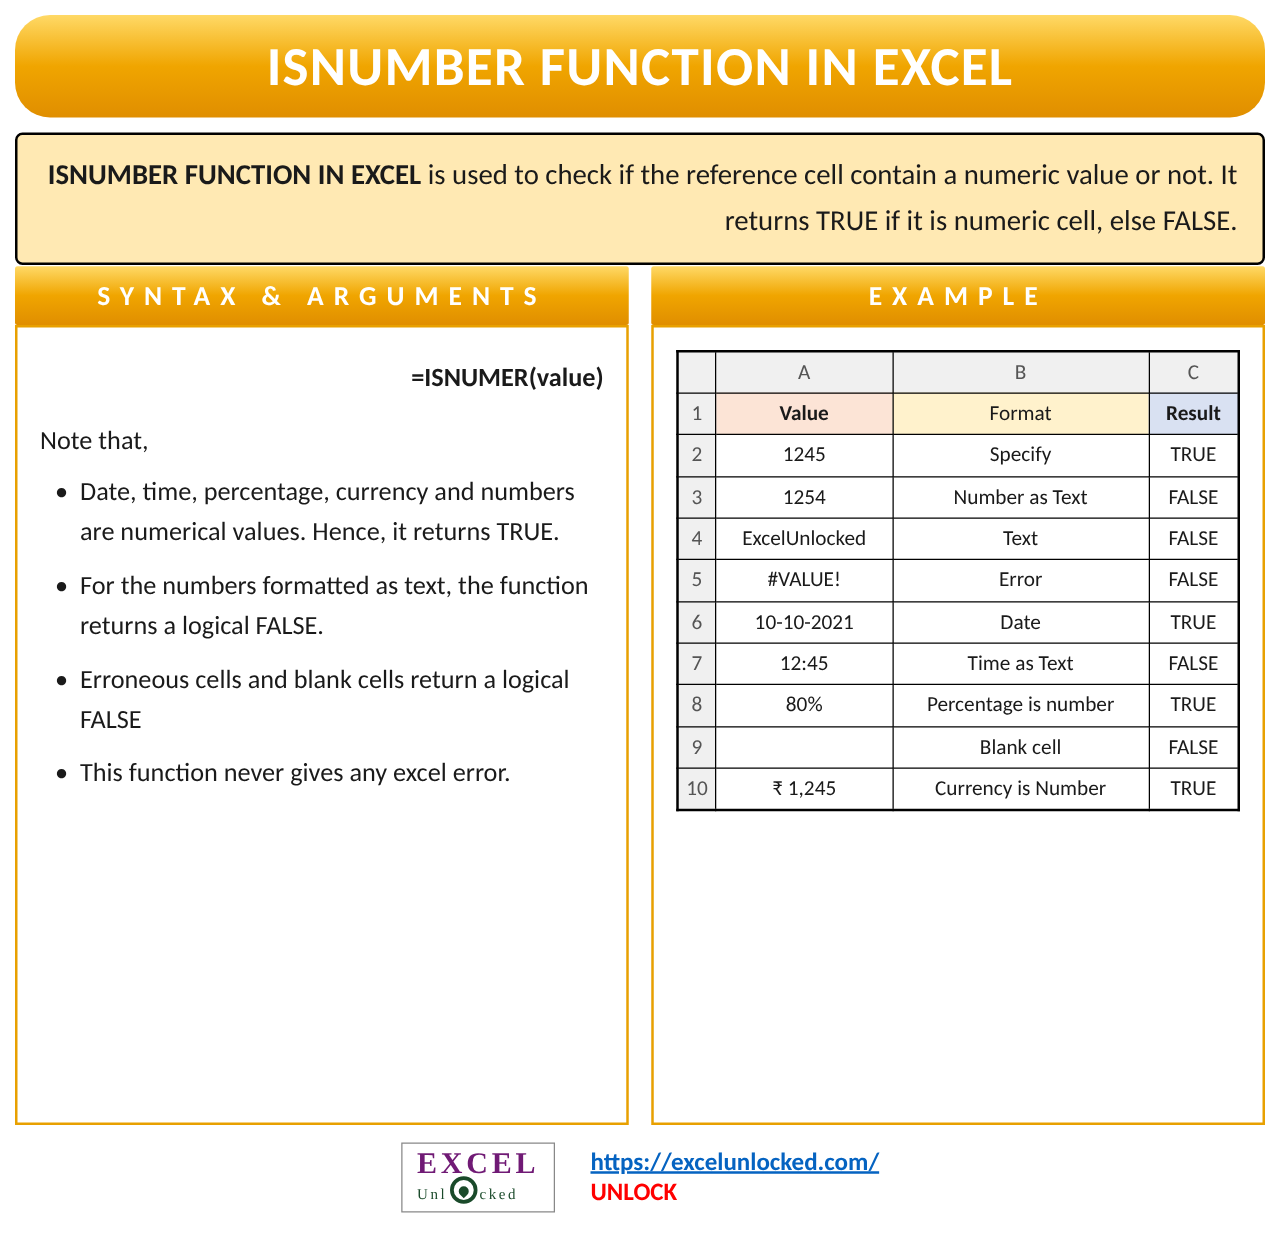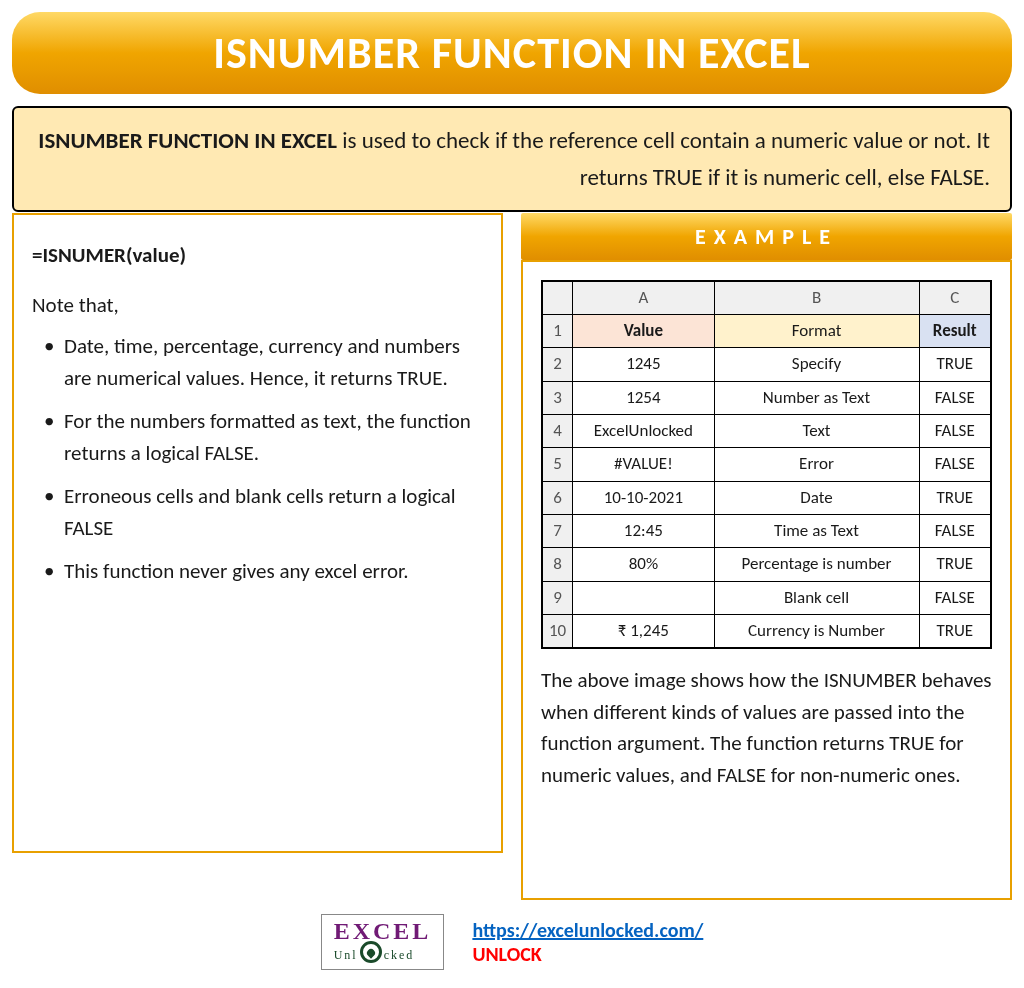--- a/index.html
+++ b/index.html
@@ -44,21 +44,21 @@
   .panel {
     border: 2px solid #e8a000;
     padding: 18px 18px 18px 18px;
     font-size: 21px;
     line-height: 1.55;
     height: 640px;
     color: #1a1a1a;
     background: #fff;
   }
   
-  .formula { text-align: left; font-weight: bold; margin: 6px 0 18px 0; font-size: 21px; }
+  .formula { text-align: right; font-weight: bold; margin: 6px 0 18px 0; font-size: 21px; }
   
   ul.square { list-style: none; padding-left: 8px; margin-bottom: 14px; }
   ul.square li::before { content: "▪"; font-size: 14px; margin-right: 12px; vertical-align: 2px; }
   ul.square li { padding-left: 8px; }
   .value-word { font-weight: bold; text-decoration: underline; }
   
   .note-label { margin-bottom: 8px; }
   ul.bullets { list-style: none; padding-left: 12px; }
   ul.bullets li { margin-bottom: 10px; padding-left: 20px; position: relative; }
   ul.bullets li::before { content: "•"; position: absolute; left: 0; top: 0; }
@@ -91,20 +91,21 @@
 <div class="title-banner">
   <span>ISNUMBER FUNCTION IN EXCEL</span>
 </div>
 
 <div class="desc-box">
   <span class="bold-lead">ISNUMBER FUNCTION IN EXCEL</span><span> is used to check if the reference cell contain a numeric value or not. It returns TRUE if it is numeric cell, else FALSE.</span>
 </div>
 
 <div class="columns">
   <div class="col">
+    <div class="section-header">SYNTAX &amp; ARGUMENTS</div>
     <div class="panel">
       <div class="formula">=ISNUMER(value)</div>
       <div class="note-label">Note that,</div>
       <ul class="bullets">
         <li>Date, time, percentage, currency and numbers are numerical values. Hence, it returns TRUE.</li>
         <li>For the numbers formatted as text, the function returns a logical FALSE.</li>
         <li>Erroneous cells and blank cells return a logical FALSE</li>
         <li>This function never gives any excel error.</li>
       </ul>
     </div>
@@ -176,21 +177,20 @@
               <td>FALSE</td>
             </tr>
         <tr>
               <td class="row-num">10</td>
               <td>₹ 1,245</td>
               <td>Currency is Number</td>
               <td>TRUE</td>
             </tr>
       </tbody>
         </table>
-      <div class="example-text">The above image shows how the ISNUMBER behaves when different kinds of values are passed into the function argument. The function returns TRUE for numeric values, and FALSE for non-numeric ones.</div>
     </div>
   </div>
 </div>
 
 <div class="footer">
   <div class="logo-box">
     <div>
       <span class="logo-text">E<span>X</span>CEL</span>
       <span class="logo-sub">Unl<span class="lock-icon"></span>cked</span>
     </div>

